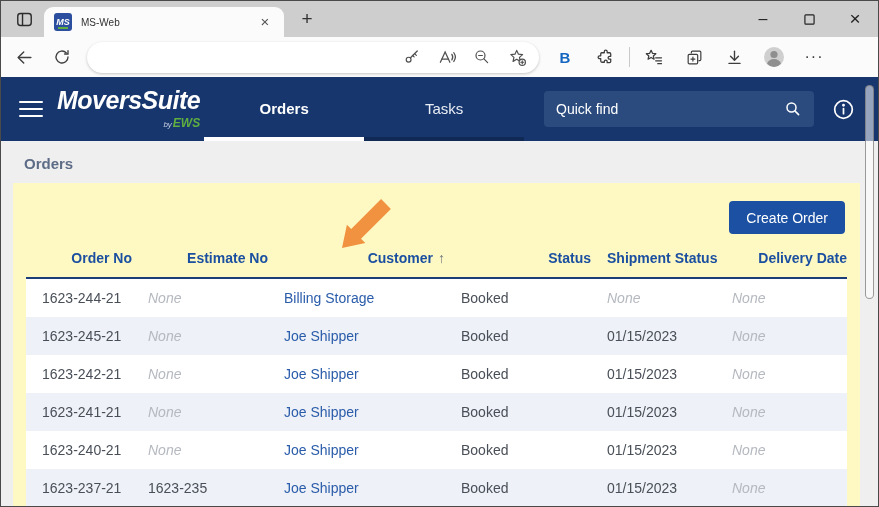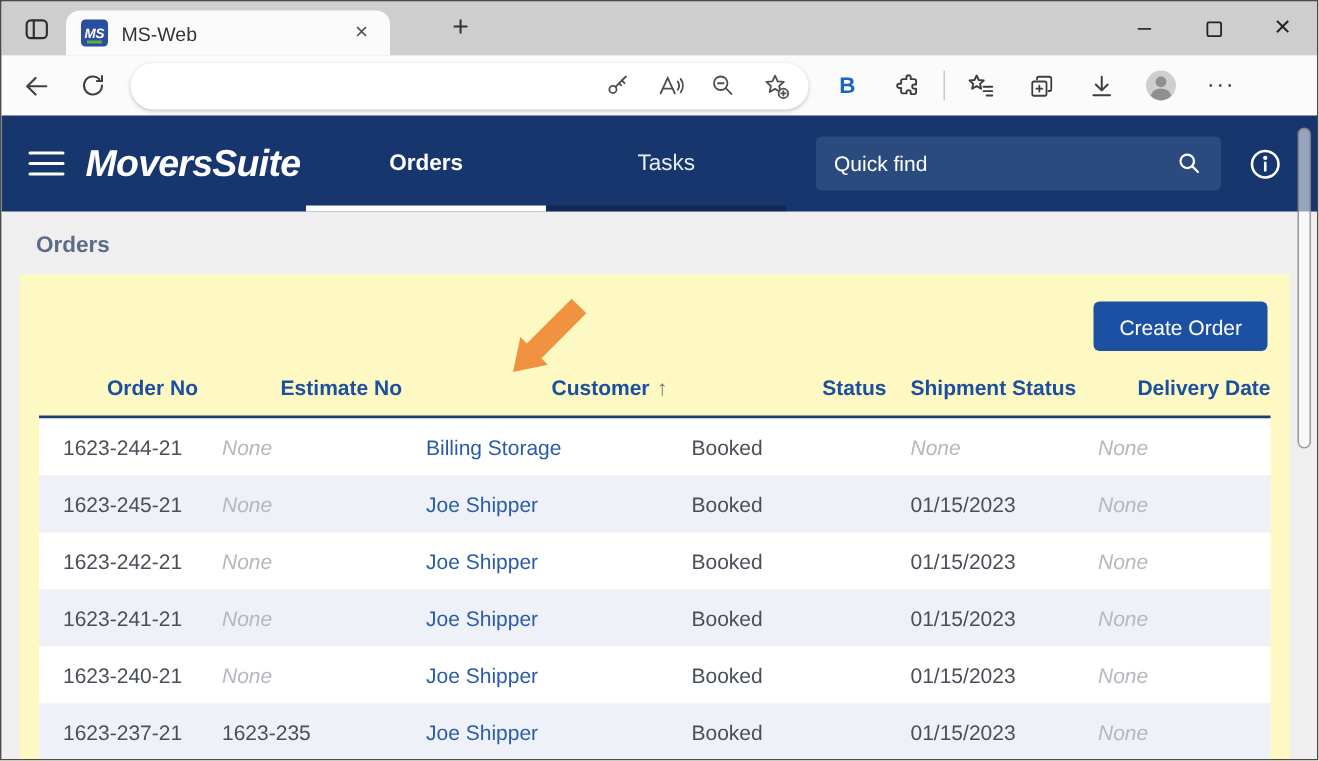--- a/index.html
+++ b/index.html
@@ -5,27 +5,27 @@
   * { margin:0; padding:0; box-sizing:border-box; }
   body { font-family:"Liberation Sans", sans-serif; background:#fff; }
   .window{
     position:relative; width:879px; height:507px; overflow:hidden;
     border:1px solid #4a4a4a; background:#efefef;
   }
   
   .titlebar{ height:36px; background:#cecece; display:flex; align-items:center; position:relative; }
   .ws-icon{ width:30px; height:28px; margin-left:8px; display:flex; align-items:center; justify-content:center; border-radius:4px; }
   .tab{
-    position:absolute; left:43px; bottom:0; width:216px; height:30px;
+    position:absolute; left:43px; bottom:0; width:240px; height:30px;
     background:#fbfbfb; border-radius:9px 9px 0 0; display:flex; align-items:center; padding:0 10px;
   }
   .favicon{ width:18px; height:18px; background:#2b4f9e; border-radius:3px; color:#fff;
     font-size:9px; font-weight:bold; font-style:italic; display:flex; align-items:center; justify-content:center; position:relative; flex:0 0 auto;}
   .favicon::after{ content:""; position:absolute; bottom:2px; left:4px; right:4px; height:2px; background:#5fae3f; }
-  .tab-title{ font-size:13px; color:#333; margin-left:9px; flex:1; white-space:nowrap; overflow:hidden; }
+  .tab-title{ font-size:10px; color:#333; margin-left:9px; flex:1; white-space:nowrap; overflow:hidden; }
   .tab-close{ font-size:15px; color:#555; width:18px; height:18px; line-height:17px; text-align:center; border-radius:3px; }
   .newtab{ position:absolute; left:294px; top:7px; font-size:19px; color:#333; width:24px; height:24px; line-height:22px; text-align:center; }
   .win-controls{ position:absolute; right:0; top:0; height:36px; display:flex; }
   .win-btn{ width:46px; height:36px; display:flex; align-items:center; justify-content:center; font-size:16px; color:#222; }
   
   .toolbar{ height:40px; background:#fbfbfb; display:flex; align-items:center; position:relative; }
   .nav-btn{ width:30px; height:30px; display:flex; align-items:center; justify-content:center; margin-left:8px; border-radius:4px; }
   .addressbar{
     margin-left:10px; width:452px; height:31px; background:#ffffff; border-radius:16px;
     box-shadow:0 1px 3px rgba(0,0,0,.22); display:flex; align-items:center; justify-content:flex-end; padding:0 12px; gap:15px;
@@ -209,20 +209,21 @@
   <div class="app">
 
     <div class="app-header">
       <div class="hamburger">
           <div></div>
           <div></div>
           <div></div>
         </div>
       <div class="logo">
         <span class="brand">MoversSuite</span>
+        <span class="byline"><span class="by">by</span><span class="ews">EWS</span></span>
       </div>
       <div class="nav">
         <div class="nav-tab active">Orders</div>
         <div class="nav-tab">Tasks</div>
       </div>
       <div class="quickfind">
         <input type="text" placeholder="Quick find" style="">
         <span>
           <svg width="18" height="18" viewBox="0 0 24 24" fill="none" stroke="#ffffff" stroke-width="2" stroke-linecap="round">
             <circle cx="10" cy="10" r="6"></circle>

